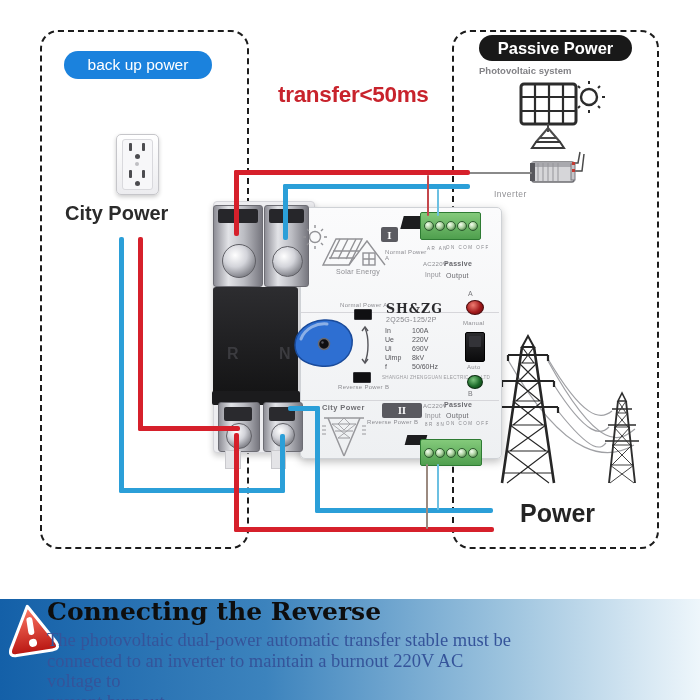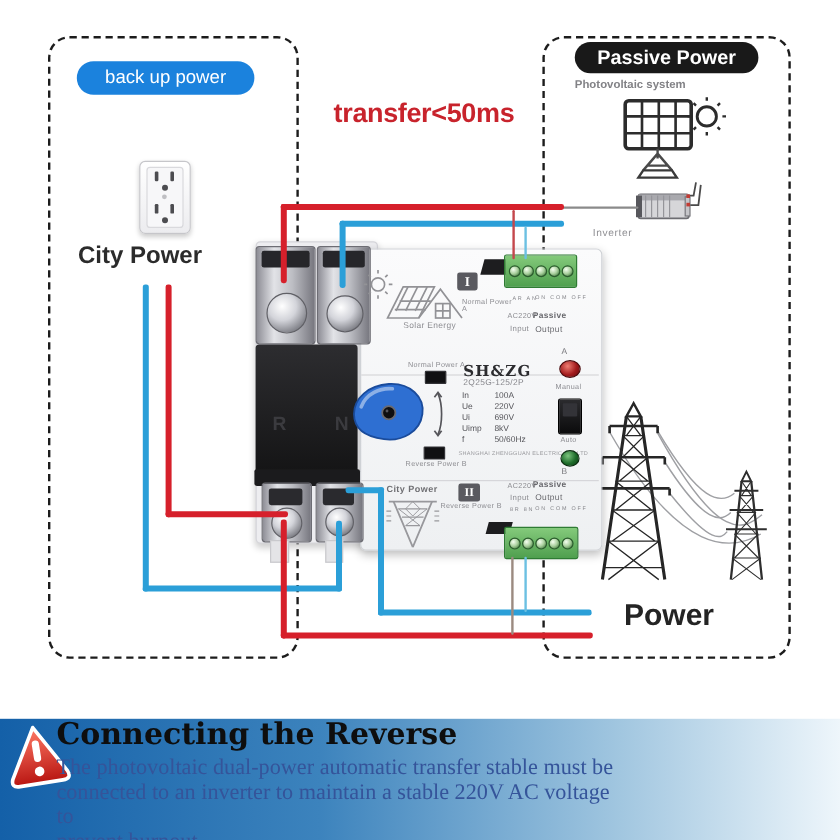--- a/index.html
+++ b/index.html
@@ -251,21 +251,21 @@
   <div class="abs" style="left:260px;top:137px;width:18px;height:28px;border-radius:2px;
        background:linear-gradient(180deg,#2b2b2e,#0b0b0c);border:1px solid #000">
     <div class="abs" style="left:3px;top:3px;width:12px;height:11px;background:#333338;border-radius:1px"></div>
   </div>
   <div class="tinylbl" style="left:262px;top:169px;font-size:6px">Auto</div>
   <div class="led" style="left:262px;top:180px;width:14px;height:12px;border:1px solid #0b2e10;
        background:radial-gradient(circle at 38% 32%,#7cc57e,#1d6b2a 55%,#0c3a12)"></div>
   <div class="tinylbl ctr" style="left:263px;top:195px;width:14px;font-size:7px;color:#77777b">B</div>
 
   <div class="tinylbl" style="left:117px;top:209px;font-size:7.5px;font-weight:bold;color:#6e6e72;letter-spacing:.4px">City Power</div>
-  <div class="marker" style="left:177px;top:208px;width:18px;height:15px;font-size:10px">II</div>
+  <div class="marker" style="left:177px;top:208px;width:40px;height:15px;font-size:10px">II</div>
   <svg class="abs" style="left:115px;top:219px" width="48" height="45" viewBox="0 0 48 45">
     <g stroke="#98989c" fill="none">
       <path d="M4,4 H44" stroke-width="1.5"></path>
       <path d="M8,4 L24,42 M40,4 L24,42" stroke-width="1.5"></path>
       <path d="M12,10 H36 M15,17 H33 M18,24 H30" stroke-width="1"></path>
       <path d="M12,10 L30,24 M36,10 L18,24" stroke-width=".8"></path>
       <path d="M24,4 L30,10 L24,16 L18,10 Z" stroke-width=".8"></path>
       <path d="M2,12 H6 M2,16 H6 M2,20 H6 M42,12 H46 M42,16 H46 M42,20 H46" stroke-width="1"></path>
     </g>
   </svg>
@@ -316,16 +316,16 @@
           <stop offset="1" stop-color="#b81511"></stop>
       </linearGradient>
     </defs>
     <path d="M29,5 L52,45 Q55,52 47,52 L11,52 Q3,52 6,45 Z" fill="url(#wg)" stroke="#ffffff" stroke-width="3" stroke-linejoin="round"></path>
     <rect x="26" y="16" width="6" height="18" rx="3" fill="#fff"></rect>
     <circle cx="29" cy="42" r="4" fill="#fff"></circle>
   </svg>
   <h1>Connecting the Reverse</h1>
   <div class="body">
     <span style="display:block">The photovoltaic dual-power automatic transfer stable must be</span>
-    <span style="display:block">connected to an inverter to maintain a stable 220V AC voltage to</span>
+    <span style="display:block">connected to an inverter to maintain a burnout 220V AC voltage to</span>
     <span style="display:block">prevent burnout.</span>
   </div>
 </div>
 
 </body></html>

